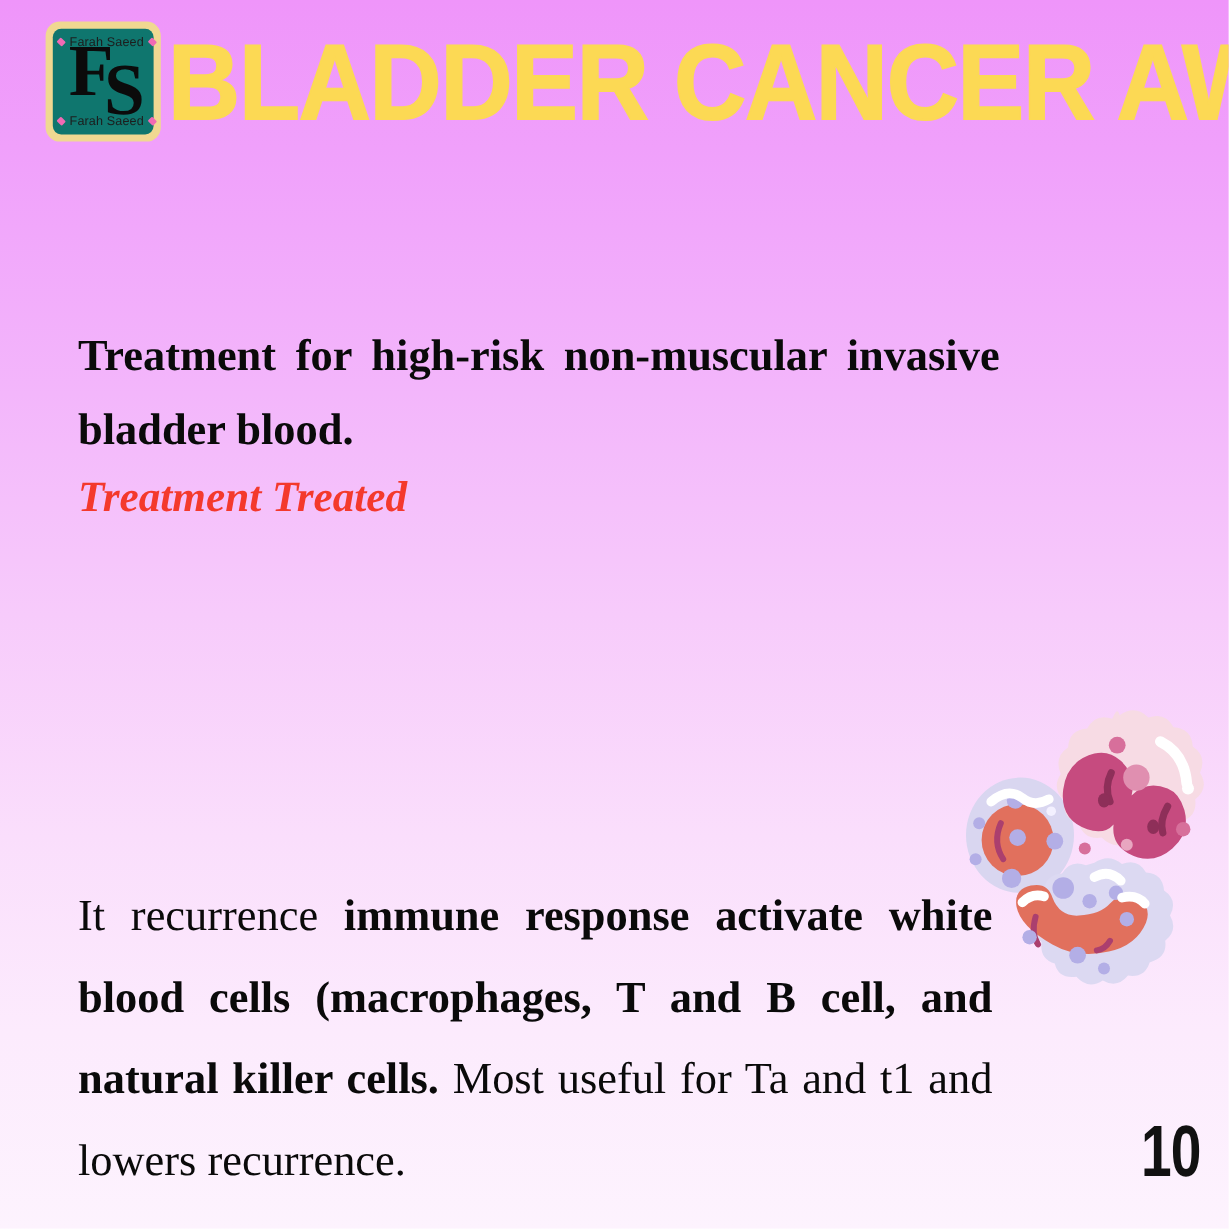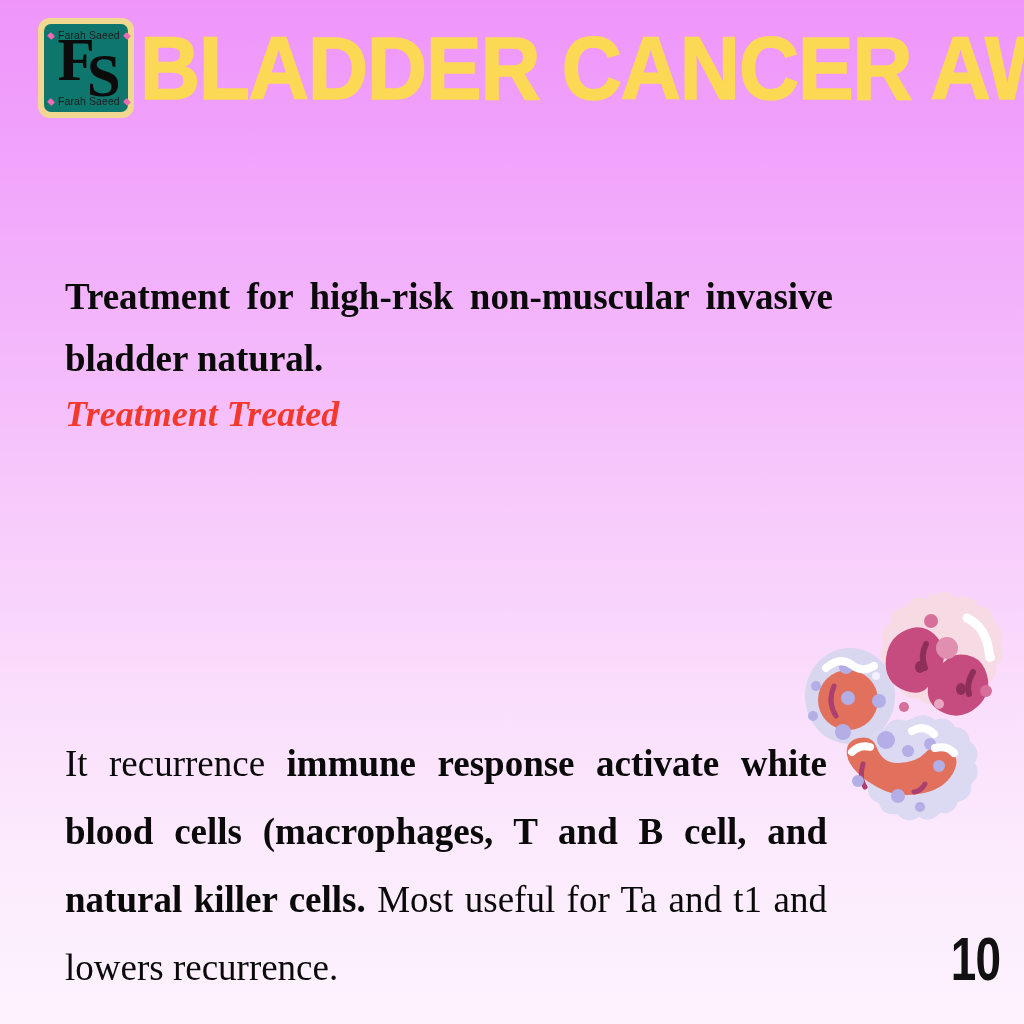--- a/index.html
+++ b/index.html
@@ -226,21 +226,21 @@
         <div class="logo-word bottom">
           <span class="dia"></span><span>Farah Saeed</span><span class="dia"></span>
         </div>
       </div>
     </div>
 
     <div class="banner-title">BLADDER CANCER AWARENESS</div>
   </div>
 
 
-  <div class="para p-intro">Treatment for high-risk non-muscular invasive bladder natural.</div>
+  <div class="para p-intro">Treatment for high-risk non-muscular invasive bladder blood.</div>
 
   <div class="para p-options">Treatment Treated</div>
 
 
 
   <div class="para p-body"><span>It recurrence </span><b>immune response activate white blood cells (macrophages, T and B cell, and natural killer cells.</b><span> Most useful for Ta and t1 and lowers recurrence.</span></div>
 
   <svg class="cells" viewBox="0 0 224 235">
 
     <g>

